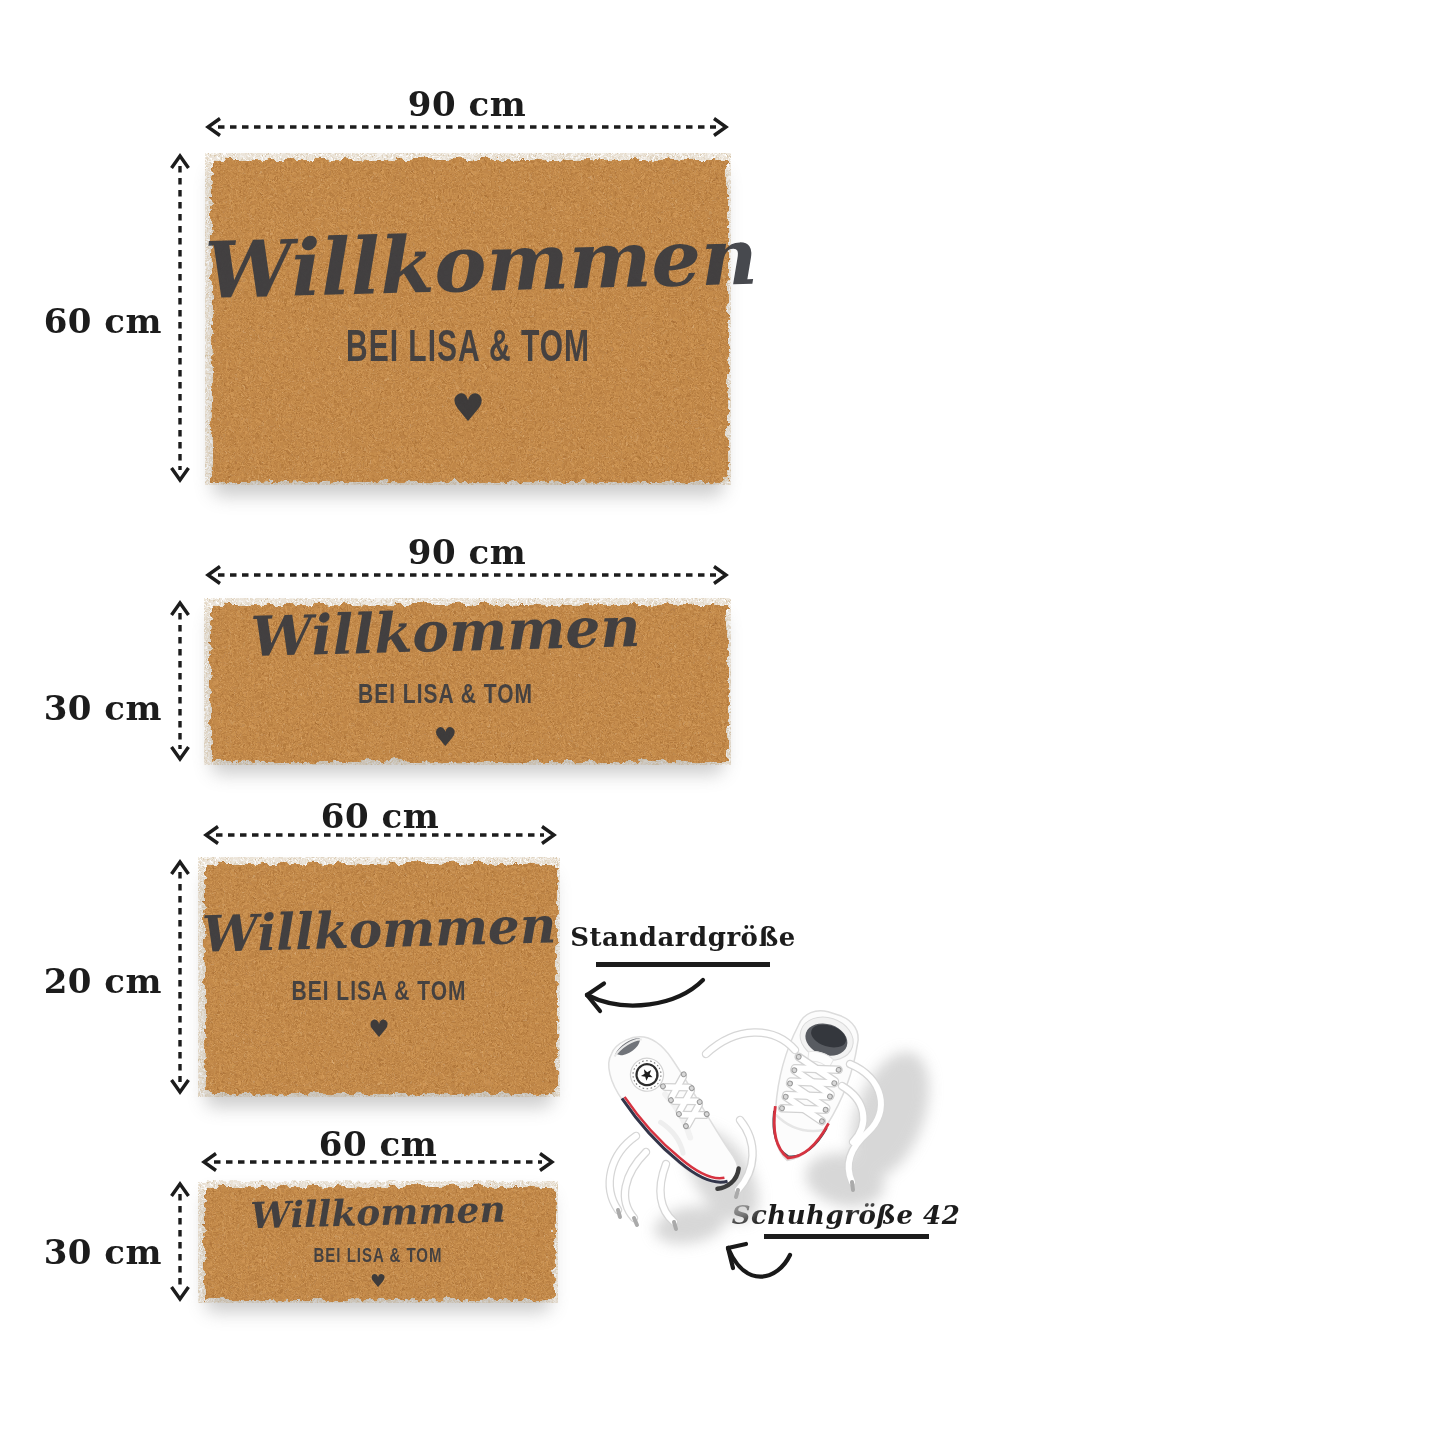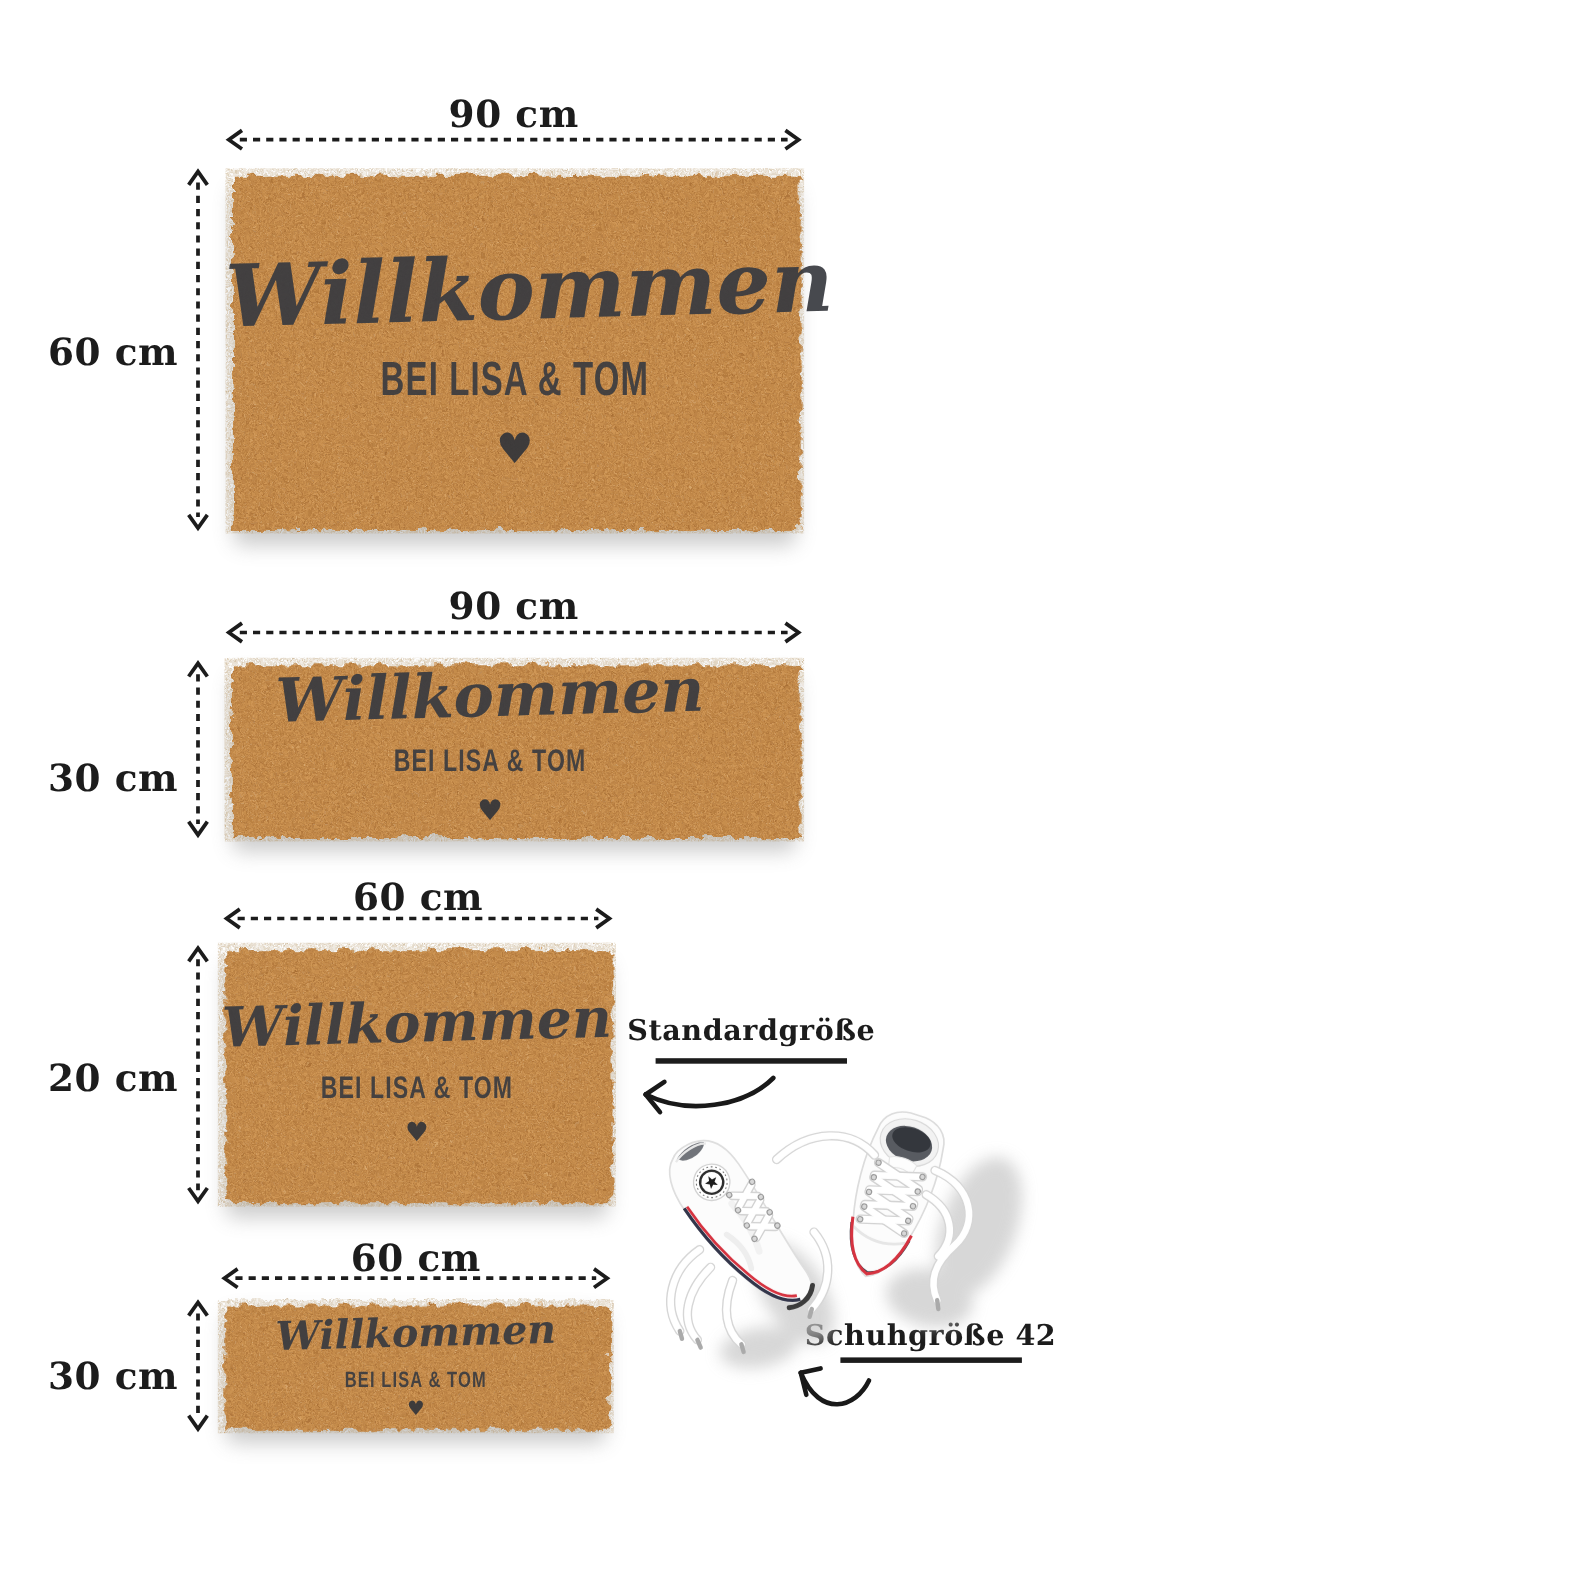--- a/index.html
+++ b/index.html
@@ -166,21 +166,21 @@
   </div>
 
   <div class="note-label" style="left:563px;top:922px;">Standardgröße</div>
   <div class="note-underline" style="left:596px;top:962px;width:174px;"></div>
   <svg class="curve-svg" style="left:565px;top:962px;" width="160" height="60">
     <path d="M 138 18 C 112 44, 60 52, 22 33"></path>
     <path d="M 22 33 L 39 21.5"></path>
     <path d="M 22 33 L 35 49"></path>
   </svg>
 
-  <div class="note-label" style="left:726px;top:1200px;">Schuhgröße 42</div>
+  <div class="note-label" style="left:726px;top:1200px;font-style:italic;">Schuhgröße 42</div>
   <div class="note-underline" style="left:764px;top:1234px;width:165px;"></div>
   <svg class="curve-svg" style="left:698px;top:1226px;" width="110" height="75">
     <path d="M 92 29 C 80 54, 48 64, 30 22"></path>
     <path d="M 30 22 L 48 18"></path>
     <path d="M 30 22 L 35 42"></path>
   </svg>
 
   <svg style="position:absolute;left:590px;top:1000px;overflow:visible;" width="400" height="330" viewBox="0 0 400 330">
 
     <g filter="url(#blur7)" fill="#c6c6c6" opacity="0.7">

